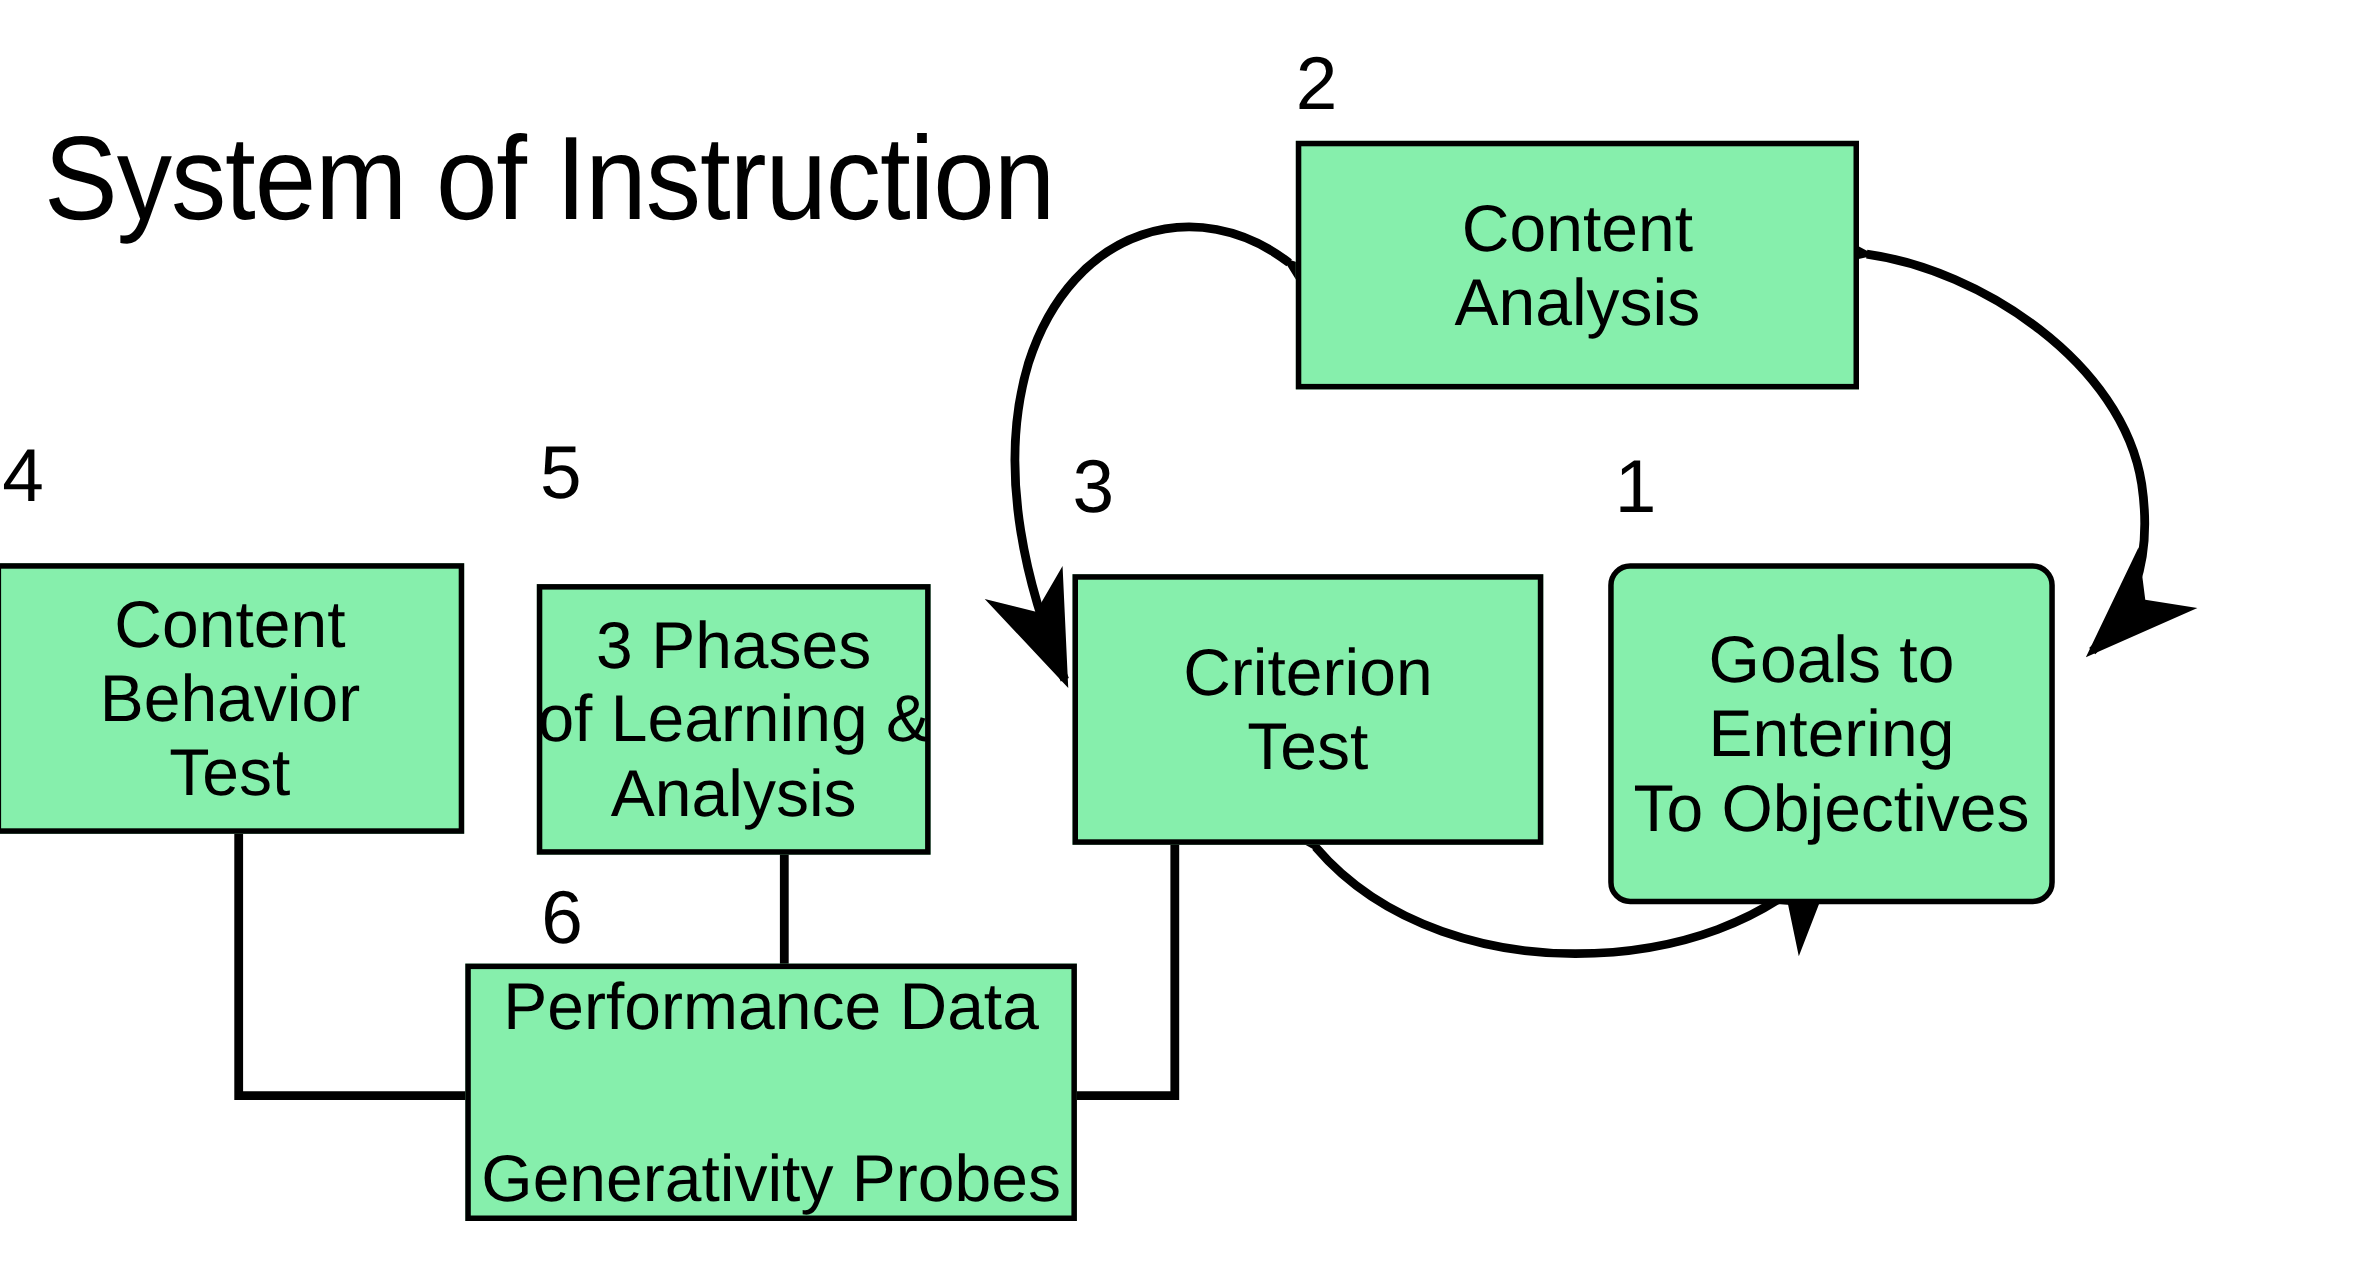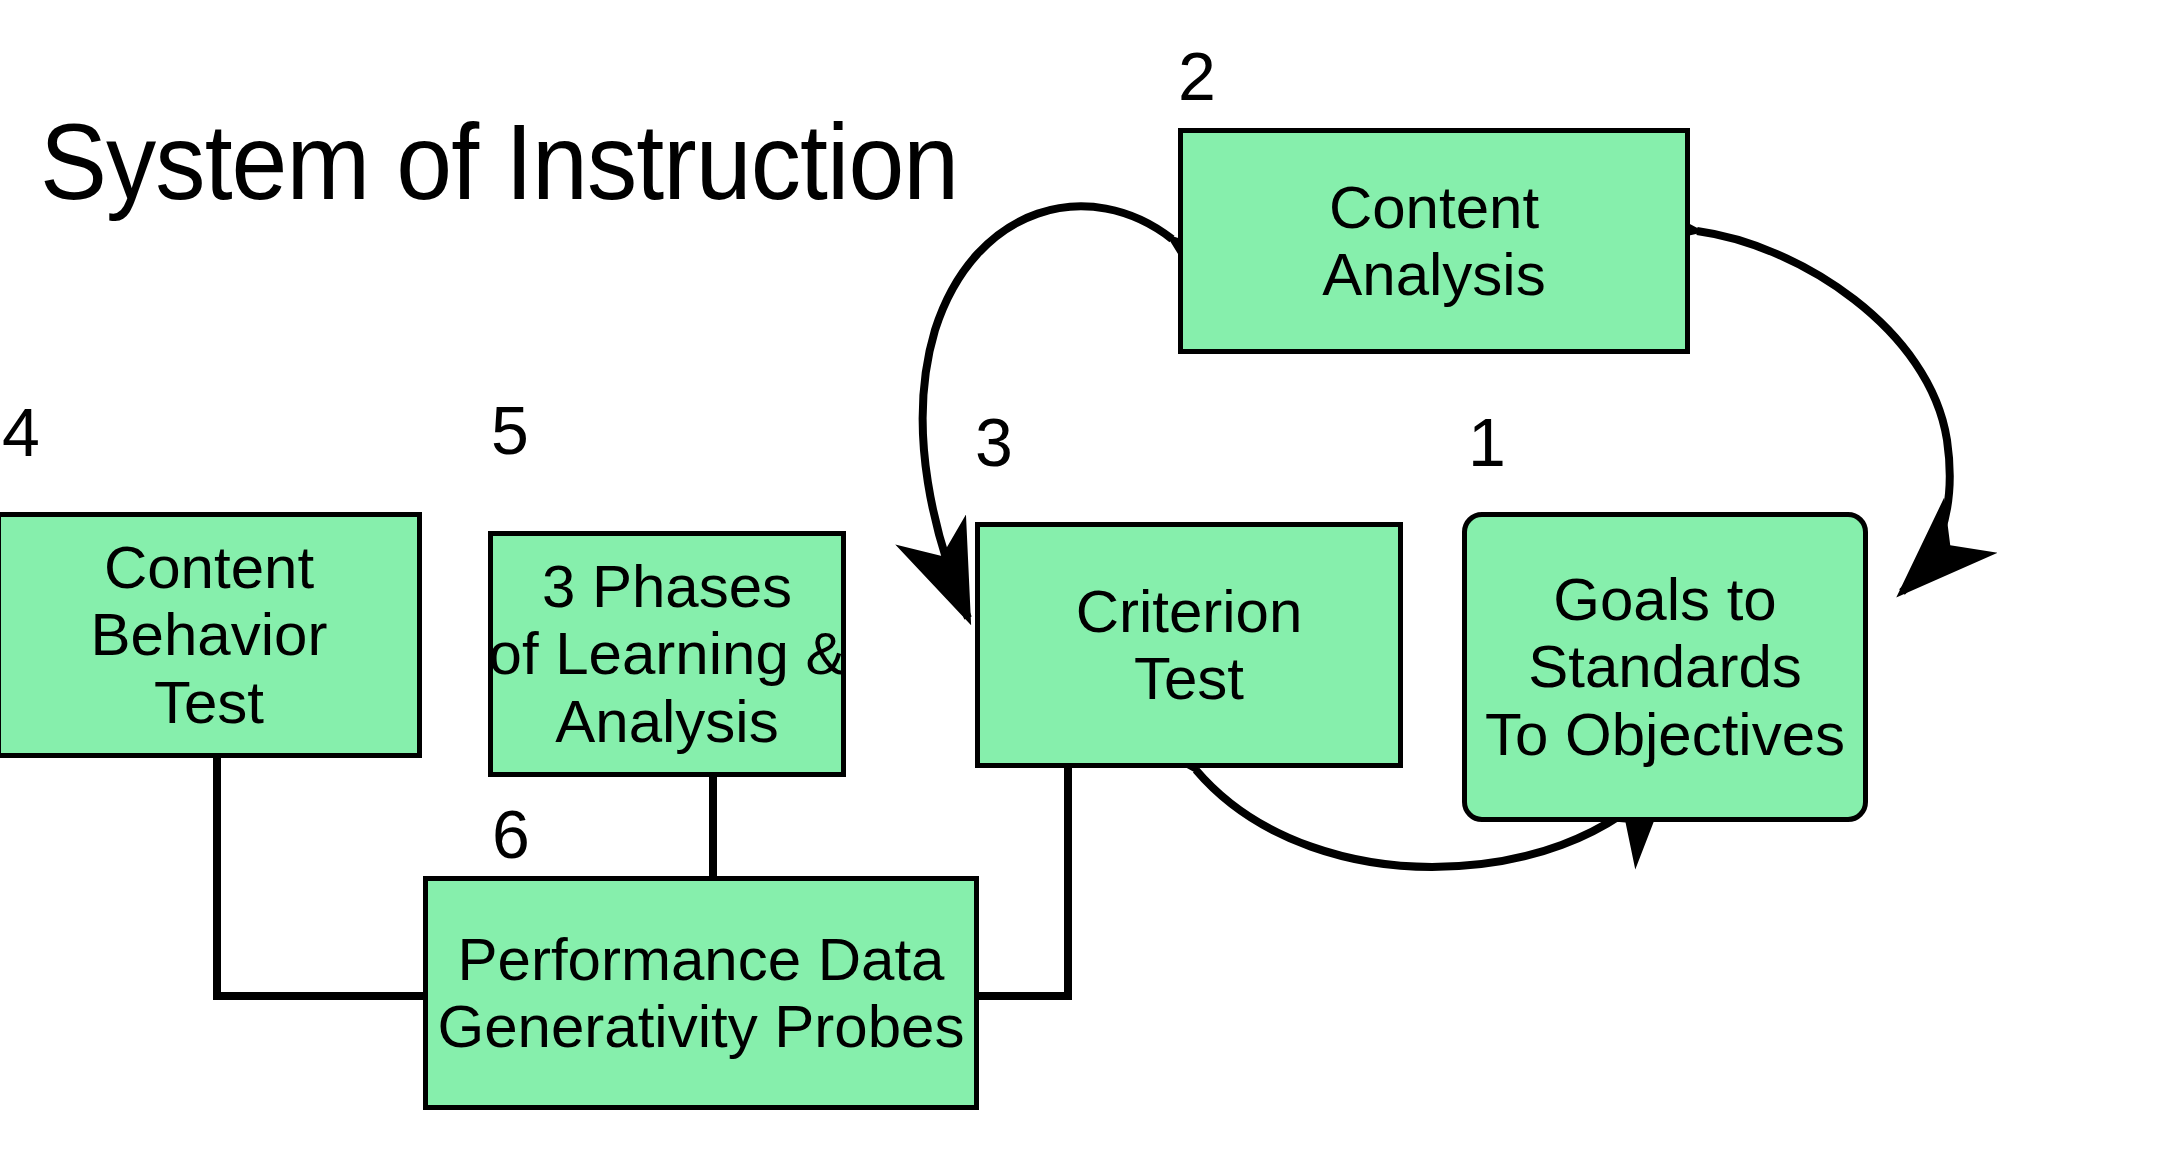--- a/index.html
+++ b/index.html
@@ -61,21 +61,21 @@
     transform-origin: left top;
     white-space: nowrap;
   }
 
   
   #node-content-analysis { left: 1178px; top: 128px;  width: 512px; height: 226px; }
   #node-goals            { left: 1462px; top: 512px;  width: 406px; height: 310px; border-radius: 20px; }
   #node-criterion        { left: 975px;  top: 512px;  width: 428px; height: 246px; margin-top: 10px; }
   #node-phases           { left: 488px;  top: 512px;  width: 358px; height: 246px; margin-top: 19px; }
   #node-entering         { left: -4px;   top: 512px;  width: 426px; height: 246px; }
-  #node-performance      { left: 423px;  top: 876px;  width: 556px; height: 234px; }
+  #node-performance      { left: 423px;  top: 876px;  width: 556px; height: 234px; justify-content: space-between; }
 
   
   #tag-1 { left: 1468px; top: 408px; }
   #tag-2 { left: 1178px; top: 42px;  }
   #tag-3 { left: 975px;  top: 408px; }
   #tag-4 { left: 2px;    top: 398px; }
   #tag-5 { left: 491px;  top: 396px; }
   #tag-6 { left: 492px;  top: 800px; }
 </style>
 </head>
@@ -107,21 +107,21 @@
 
   <div class="tag" id="tag-1">1</div>
   <div class="tag" id="tag-2">2</div>
   <div class="tag" id="tag-3">3</div>
   <div class="tag" id="tag-4">4</div>
   <div class="tag" id="tag-5">5</div>
   <div class="tag" id="tag-6">6</div>
 
   <div class="node" id="node-goals">
     <span class="ln">Goals to</span>
-    <span class="ln">Standards</span>
+    <span class="ln">Entering</span>
     <span class="ln">To Objectives</span>
   </div>
 
   <div class="node" id="node-content-analysis">
     <span class="ln">Content</span>
     <span class="ln">Analysis</span>
   </div>
 
   <div class="node" id="node-criterion">
     <span class="ln">Criterion</span>

